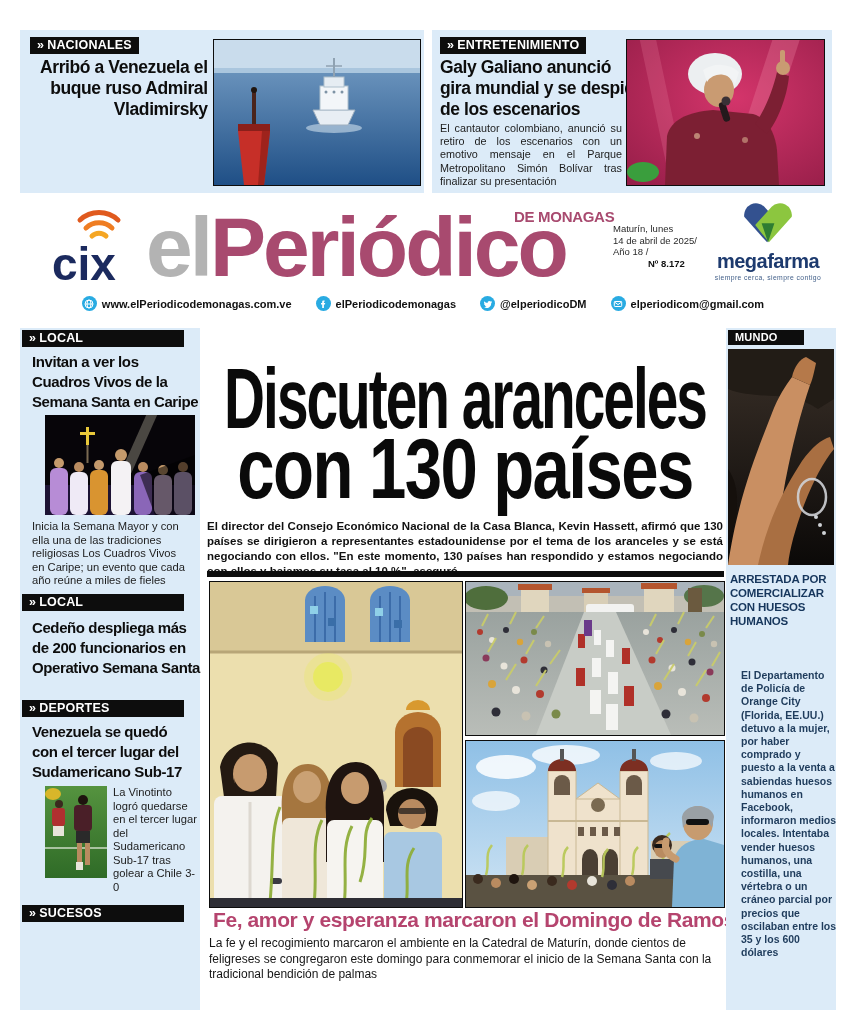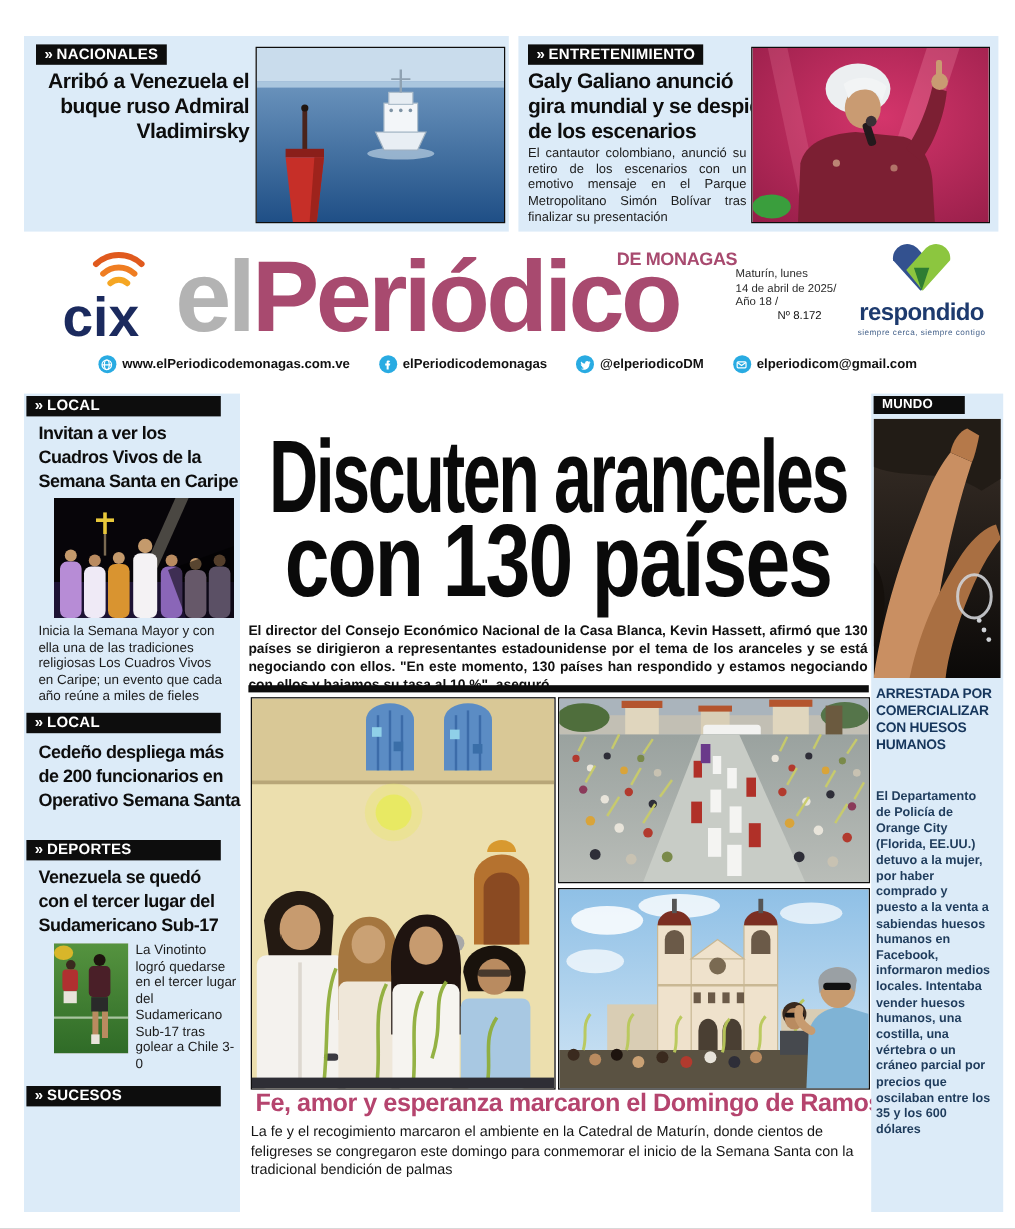--- a/index.html
+++ b/index.html
@@ -17,21 +17,21 @@
   .story-body{position:absolute;color:#1c1c1c;font-size:10.8px;line-height:13.2px;text-align:justify;}
   .photo{position:absolute;border:1px solid #0d0d0d;overflow:hidden;background:#ccc;}
   .photo svg{display:block;}
   
   .m-title{position:absolute;left:146px;top:202px;font-size:84px;font-weight:bold;
            letter-spacing:-3px;line-height:90px;white-space:nowrap;text-align:center;}
   .t-el{color:#b3b3b3;}
   .t-main{color:#a84a6f;}
   .region{position:absolute;left:514px;top:208px;font-size:15px;font-weight:bold;color:#a84a6f;letter-spacing:-.3px;}
   .dateblock{position:absolute;left:613px;top:223px;font-size:9.5px;line-height:11.5px;color:#2a2a2a;}
-  .dateblock .ed{font-weight:normal;color:#111;padding-left:35px;}
+  .dateblock .ed{font-weight:bold;color:#111;padding-left:35px;}
   .sponsor-name{position:absolute;left:698px;top:250px;width:140px;text-align:center;
                 font-size:20px;font-weight:bold;color:#1d3a6e;letter-spacing:-.5px;}
   .sponsor-tag{position:absolute;left:698px;top:274px;width:140px;text-align:center;
                font-size:6.8px;color:#44618a;letter-spacing:.4px;}
   
   .social{position:absolute;left:0;top:296px;width:846px;display:flex;justify-content:center;
           gap:24px;align-items:center;font-size:11px;font-weight:bold;color:#111;}
   .social .item{display:flex;align-items:center;gap:5px;}
   .sicon{width:15px;height:15px;border-radius:50%;background:#29abe2;display:flex;
          align-items:center;justify-content:center;flex:0 0 auto;}
@@ -152,21 +152,21 @@
       <div>Maturín, lunes</div>
       <div>14 de abril de 2025/</div>
       <div>Año 18 /</div>
       <div class="ed">Nº 8.172</div>
     </div>
     <svg class="abs" style="left:736px;top:200px;" width="64" height="50" viewBox="0 0 70 52">
       <path d="M9,17 A13,13 0 0 1 31,6 L49,26 L34,45 Z" fill="#33518f"></path>
       <path d="M61,17 A13,13 0 0 0 39,6 L21,26 L36,45 Z" fill="#8cc63f"></path>
       <polygon points="28,24 42,24 35,45" fill="#2e7d32"></polygon>
     </svg>
-    <div class="sponsor-name">respondido</div>
+    <div class="sponsor-name">megafarma</div>
     <div class="sponsor-tag">siempre cerca, siempre contigo</div>
   </header>
 
   <div class="social">
     <div class="item">
       <span class="sicon">
         <svg width="10" height="10" viewBox="0 0 10 10">
             <circle cx="5" cy="5" r="4" fill="none" stroke="#fff" stroke-width="1"></circle>
             <ellipse cx="5" cy="5" rx="2" ry="4" fill="none" stroke="#fff" stroke-width="1"></ellipse>
             <line x1="1" y1="5" x2="9" y2="5" stroke="#fff" stroke-width="1"></line>
@@ -553,15 +553,15 @@
       <circle cx="88" cy="168" r="2" fill="#cfd2d6"></circle>
         <circle cx="92" cy="176" r="2" fill="#cfd2d6"></circle>
         <circle cx="96" cy="184" r="2" fill="#cfd2d6"></circle>
       <path d="M0,120 C14,140 10,170 0,190 Z" fill="#15100c"></path>
     </svg>
   </div>
   <h3 class="mundo-head pre" style="margin:0;">ARRESTADA POR
 COMERCIALIZAR
 CON HUESOS
 HUMANOS</h3>
-  <p class="mundo-body" style="margin:0;">El Departamento de Policía de Orange City (Florida, EE.UU.) detuvo a la mujer, por haber comprado y puesto a la venta a sabiendas huesos humanos en Facebook, informaron medios locales. Intentaba vender huesos humanos, una costilla, una vértebra o un cráneo parcial por precios que oscilaban entre los 35 y los 600 dólares</p>
+  <p class="mundo-body" style="margin:11px;">El Departamento de Policía de Orange City (Florida, EE.UU.) detuvo a la mujer, por haber comprado y puesto a la venta a sabiendas huesos humanos en Facebook, informaron medios locales. Intentaba vender huesos humanos, una costilla, una vértebra o un cráneo parcial por precios que oscilaban entre los 35 y los 600 dólares</p>
 
 </div>
 
 </body></html>

